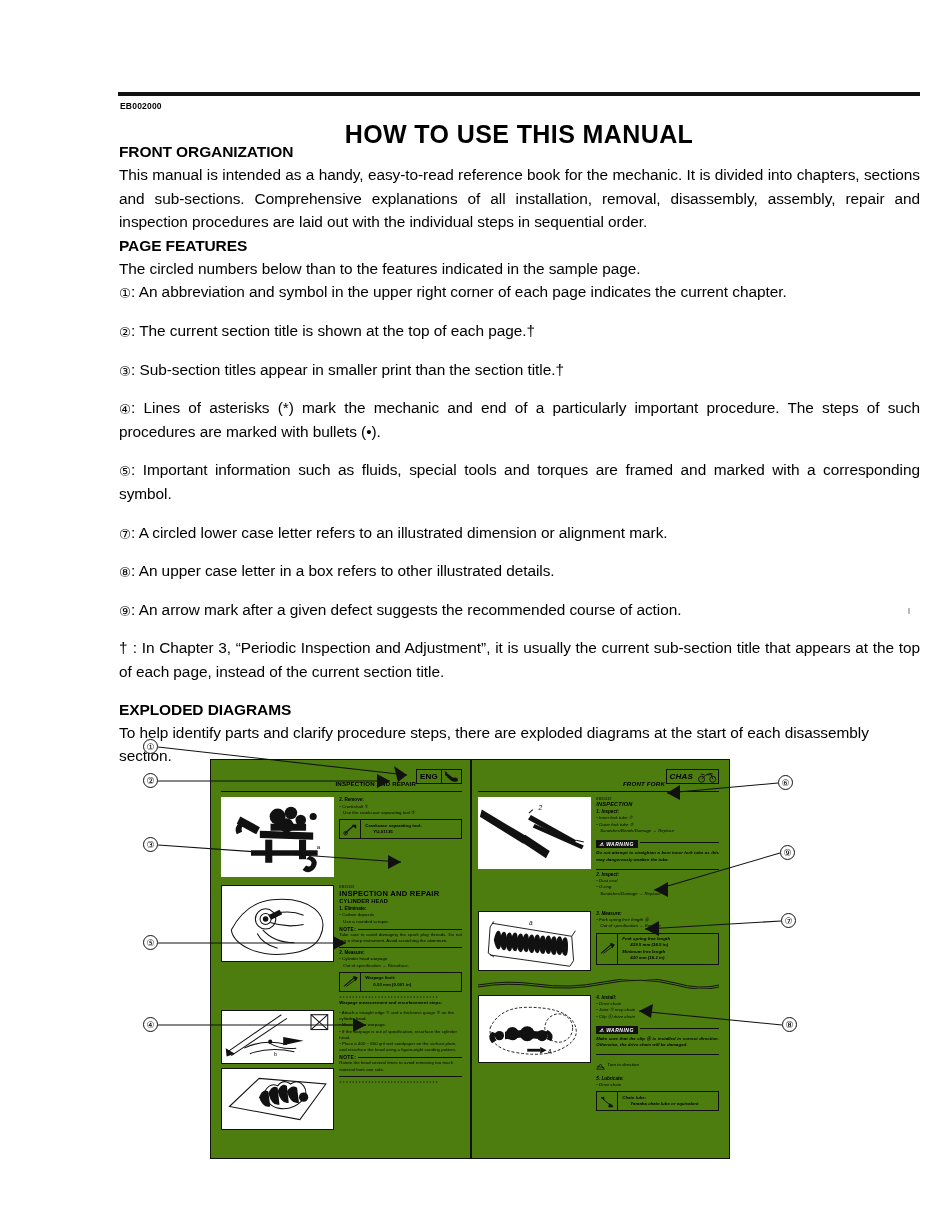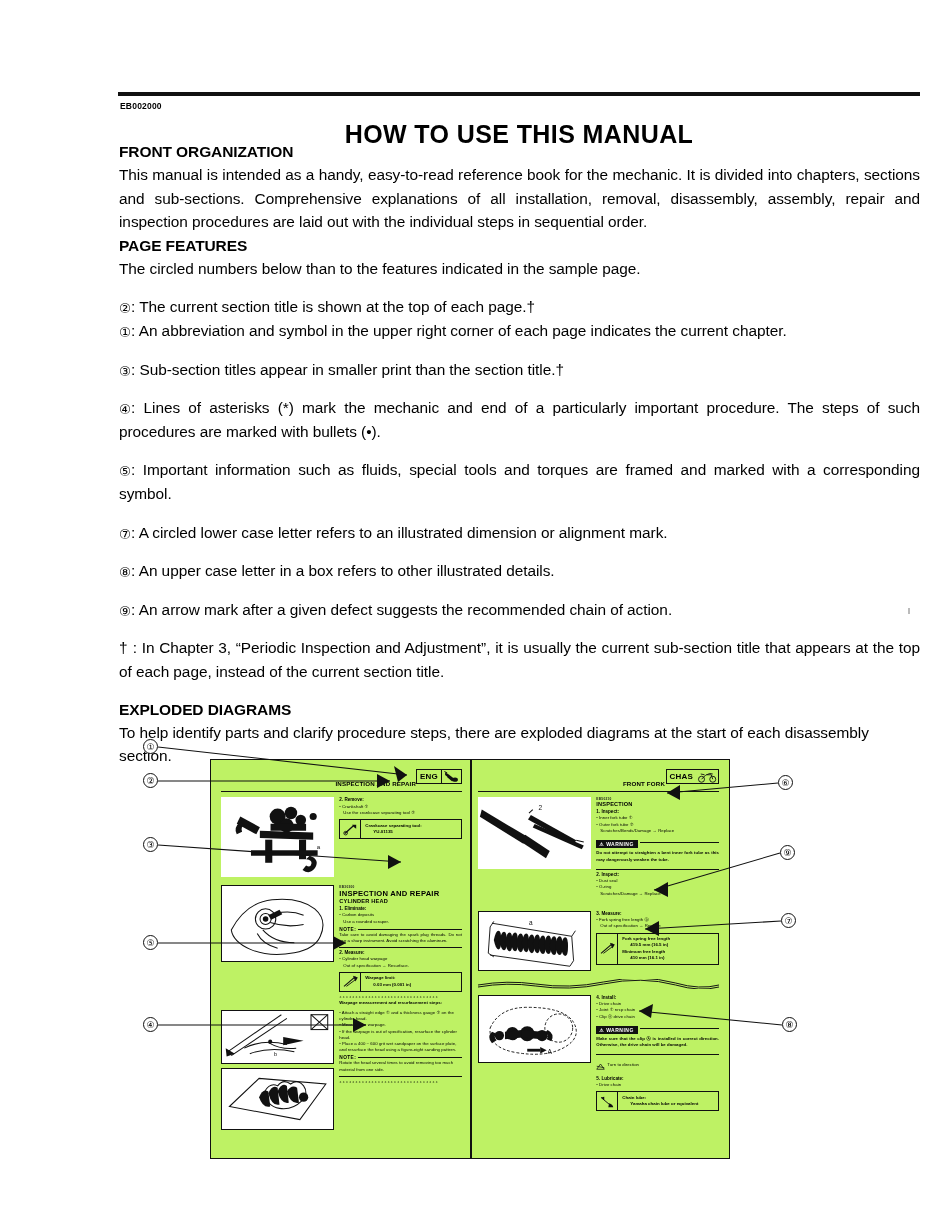--- a/index.html
+++ b/index.html
@@ -84,37 +84,37 @@
     position: absolute;
     left: 118px; top: 735px;
     width: 802px; height: 425px;
   }
 
   .sheet {
     position: absolute;
     left: 92px; top: 24px;
     width: 520px; height: 400px;
     border: 1.6px solid #111;
-    background: #bef264;
+    background: #4d7c0f;
     box-sizing: border-box;
   }
   .sheet .divider {
     position: absolute;
     left: 50%; top: 0;
     width: 1.6px; height: 100%;
     background: #111;
   }
   .half {
     position: absolute;
     top: 0; height: 100%;
     width: 50%;
     box-sizing: border-box;
   }
   .half.left  { left: 0;  padding: 10px 8px 8px 10px; }
-  .half.right { left: 50%; padding: 10px 10px 8px 8px; }
+  .half.right { left: 50%; padding: 10px 10px 8px 8px; font-style: italic; }
 
   
   .runhead {
     position: relative;
     height: 20px;
   }
   .runhead .sec-title {
     position: absolute;
     right: 46px; bottom: 3px;
     font-size: 6.2px;
@@ -254,36 +254,36 @@
   <div class="speck1"></div>
 
   <div class="content">
 
     <div class="h2">FRONT ORGANIZATION</div>
     <p class="para justify">This manual is intended as a handy, easy-to-read reference book for the mechanic. It is divided into chapters, sections and sub-sections. Comprehensive explanations of all installation, removal, disassembly, assembly, repair and inspection procedures are laid out with the individual steps in sequential order.</p>
 
     <div class="h2 gap-sm">PAGE FEATURES</div>
     <p class="para">The circled numbers below than to the features indicated in the sample page.</p>
 
+    <p class="para justify"><span class="cnum">①</span><span>: An abbreviation and symbol in the upper right corner of each page indicates the current chapter.</span></p>
+
     <p class="para gap"><span class="cnum">②</span><span>: The current section title is shown at the top of each page.†</span></p>
 
-    <p class="para justify"><span class="cnum">①</span><span>: An abbreviation and symbol in the upper right corner of each page indicates the current chapter.</span></p>
-
     <p class="para gap"><span class="cnum">③</span><span>: Sub-section titles appear in smaller print than the section title.†</span></p>
 
     <p class="para gap justify"><span class="cnum">④</span><span>: Lines of asterisks (*) mark the mechanic and end of a particularly important procedure. The steps of such procedures are marked with bullets (•).</span></p>
 
     <p class="para gap justify"><span class="cnum">⑤</span><span>: Important information such as fluids, special tools and torques are framed and marked with a corresponding symbol.</span></p>
 
 
     <p class="para gap"><span class="cnum">⑦</span><span>: A circled lower case letter refers to an illustrated dimension or alignment mark.</span></p>
 
     <p class="para gap"><span class="cnum">⑧</span><span>: An upper case letter in a box refers to other illustrated details.</span></p>
 
-    <p class="para gap"><span class="cnum">⑨</span><span>: An arrow mark after a given defect suggests the recommended chain of action.</span></p>
+    <p class="para gap"><span class="cnum">⑨</span><span>: An arrow mark after a given defect suggests the recommended course of action.</span></p>
 
     <p class="para gap justify">† : In Chapter 3, “Periodic Inspection and Adjustment”, it is usually the current sub-section title that appears at the top of each page, instead of the current section title.</p>
 
     <div class="h2 gap-hdr">EXPLODED DIAGRAMS</div>
     <p class="para">To help identify parts and clarify procedure steps, there are exploded diagrams at the start of each disassembly section.</p>
   </div>
 
   <div class="figure">
 
     <div class="leader" style="left:0;top:0;">

